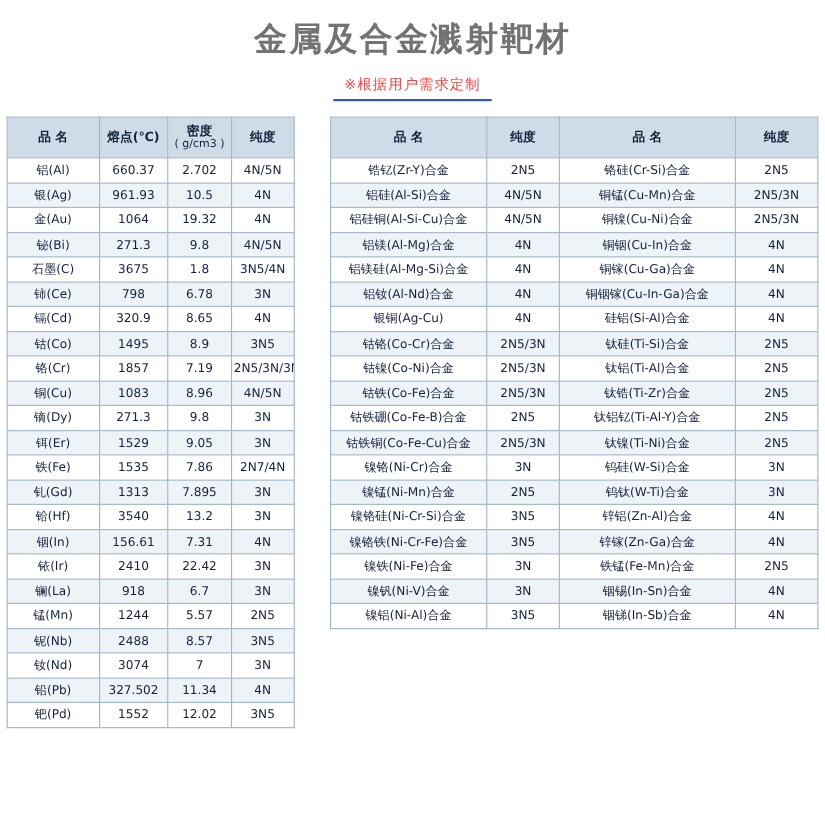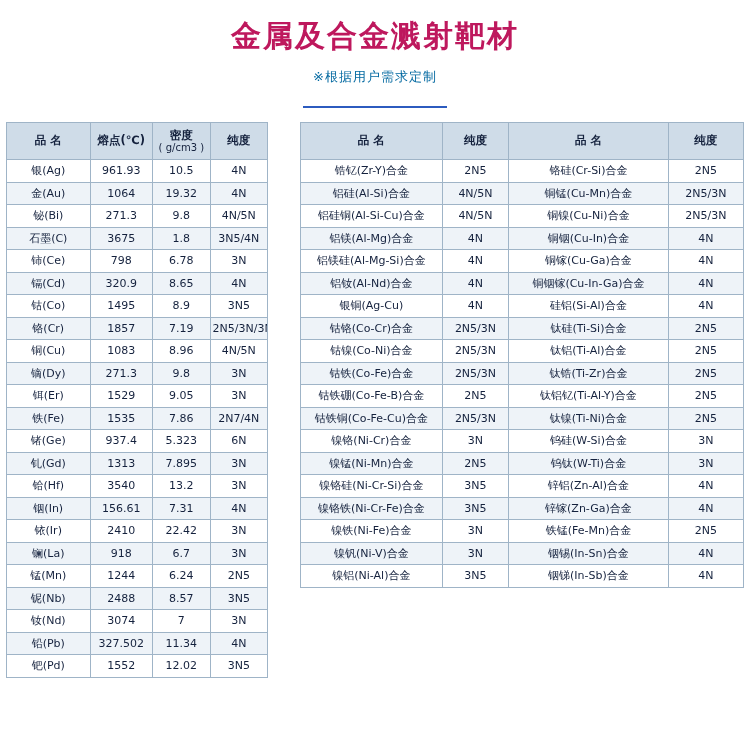--- a/index.html
+++ b/index.html
@@ -7,35 +7,35 @@
     width:750px;height:750px;
     background:#ffffff;
     font-family:"DejaVu Sans","Liberation Sans",sans-serif;
     overflow:hidden;
   }
   .page{position:relative;width:750px;height:750px;box-sizing:border-box;}
   .title{
     text-align:center;
     font-size:30px;
     font-weight:bold;
-    color:#be185d;
+    color:#737373;
     letter-spacing:2px;
     padding-top:18px;
     line-height:1.2;
   }
   .subtitle-wrap{
     text-align:center;
     margin-top:12px;
   }
   .subtitle{
     display:inline-block;
     font-size:13px;
-    color:#0369a1;
+    color:#ef4444;
     border-bottom:2px solid #2c5bbf;
-    padding:0 10px 20px 10px;
+    padding:0 10px 4px 10px;
     letter-spacing:1px;
     text-align:center;
   }
   .tables{
     display:flex;
     align-items:flex-start;
     margin-top:14px;
     padding:0 6px;
     box-sizing:border-box;
     justify-content:space-between;
@@ -104,20 +104,26 @@
             <th>熔点(℃)</th>
             <th>
               <span>密度</span>
               <span class="hdr-sub">( g/cm3 )</span>
             </th>
             <th>纯度</th>
           </tr>
         </thead>
         <tbody id="left-body">
             <tr>
+              <td>铝(Al)</td>
+              <td>660.37</td>
+              <td>2.702</td>
+              <td>4N/5N</td>
+            </tr>
+            <tr>
               <td>银(Ag)</td>
               <td>961.93</td>
               <td>10.5</td>
               <td>4N</td>
             </tr>
             <tr>
               <td>金(Au)</td>
               <td>1064</td>
               <td>19.32</td>
               <td>4N</td>
@@ -176,26 +182,20 @@
               <td>9.05</td>
               <td>3N</td>
             </tr>
             <tr>
               <td>铁(Fe)</td>
               <td>1535</td>
               <td>7.86</td>
               <td>2N7/4N</td>
             </tr>
             <tr>
-              <td>锗(Ge)</td>
-              <td>937.4</td>
-              <td>5.323</td>
-              <td>6N</td>
-            </tr>
-            <tr>
               <td>钆(Gd)</td>
               <td>1313</td>
               <td>7.895</td>
               <td>3N</td>
             </tr>
             <tr>
               <td>铪(Hf)</td>
               <td>3540</td>
               <td>13.2</td>
               <td>3N</td>
@@ -214,21 +214,21 @@
             </tr>
             <tr>
               <td>镧(La)</td>
               <td>918</td>
               <td>6.7</td>
               <td>3N</td>
             </tr>
             <tr>
               <td>锰(Mn)</td>
               <td>1244</td>
-              <td>6.24</td>
+              <td>5.57</td>
               <td>2N5</td>
             </tr>
             <tr>
               <td>铌(Nb)</td>
               <td>2488</td>
               <td>8.57</td>
               <td>3N5</td>
             </tr>
             <tr>
               <td>钕(Nd)</td>

